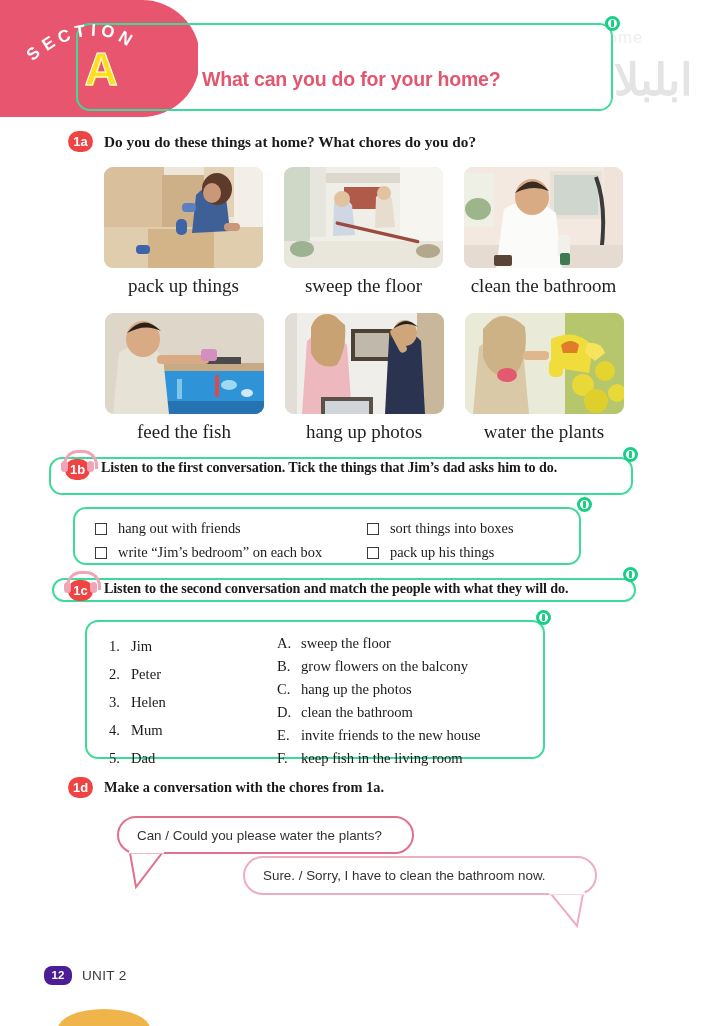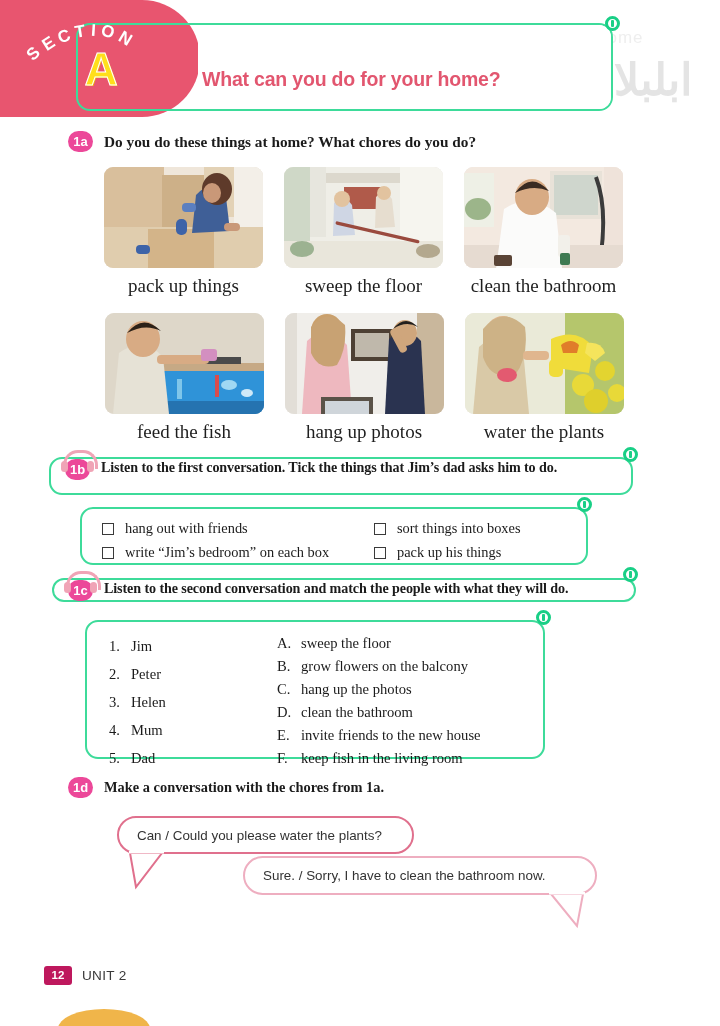--- a/index.html
+++ b/index.html
@@ -110,21 +110,21 @@
     width: 3px; height: 7px;
     background: #19cf86;
     border-radius: 1px;
   }
 
   
   .task-badge {
     display: inline-block;
     width: 25px; height: 21px;
     border-radius: 11px;
-    background: #ec4899;
+    background: #ef4444;
     color: #ffffff;
     font-family: "Liberation Sans", sans-serif;
     font-weight: 700;
     font-size: 13px;
     line-height: 21px;
     text-align: center;
     vertical-align: middle;
     position: relative;
   }
   .task-badge.with-phones::before {
@@ -264,22 +264,22 @@
     font-size: 13.4px;
     color: #333333;
   }
   .bubble.light { border-color: #eeaec0; }
   .bubble-text { padding: 0 18px; }
 
   
   .footer { position: absolute; left: 44px; top: 966px; display: flex; align-items: center; }
   .page-num {
     width: 28px; height: 19px;
-    border-radius: 3px;
-    background: #be185d;
+    border-radius: 8px;
+    background: #4c1d95;
     color: #fff;
     font-family: "Liberation Sans", sans-serif;
     font-size: 11.5px;
     font-weight: 700;
     line-height: 19px;
     text-align: center;
   }
   .unit-label {
     margin-left: 10px;
     font-family: "Liberation Sans", sans-serif;
@@ -472,21 +472,21 @@
 
     </div>
   </div>
 
   <div class="green-frame instr-frame" style="left:49px; top:457px; width:584px; height:38px;">
     <span class="task-badge with-phones">1b</span>
     <span class="instr-text">Listen to the first conversation. Tick the things that Jim’s dad asks him to do.</span>
   </div>
   <div class="audio-dot" style="left:623px; top:447px;"></div>
 
-  <div class="green-frame check-grid" style="left:80px; top:507px; width:508px; height:58px;">
+  <div class="green-frame check-grid" style="left:73px; top:507px; width:508px; height:58px;">
     <div class="check-item">
       <span class="checkbox"></span>
       <span class="check-label">hang out with friends</span>
     </div>
     <div class="check-item">
       <span class="checkbox"></span>
       <span class="check-label">sort things into boxes</span>
     </div>
     <div class="check-item">
       <span class="checkbox"></span>

